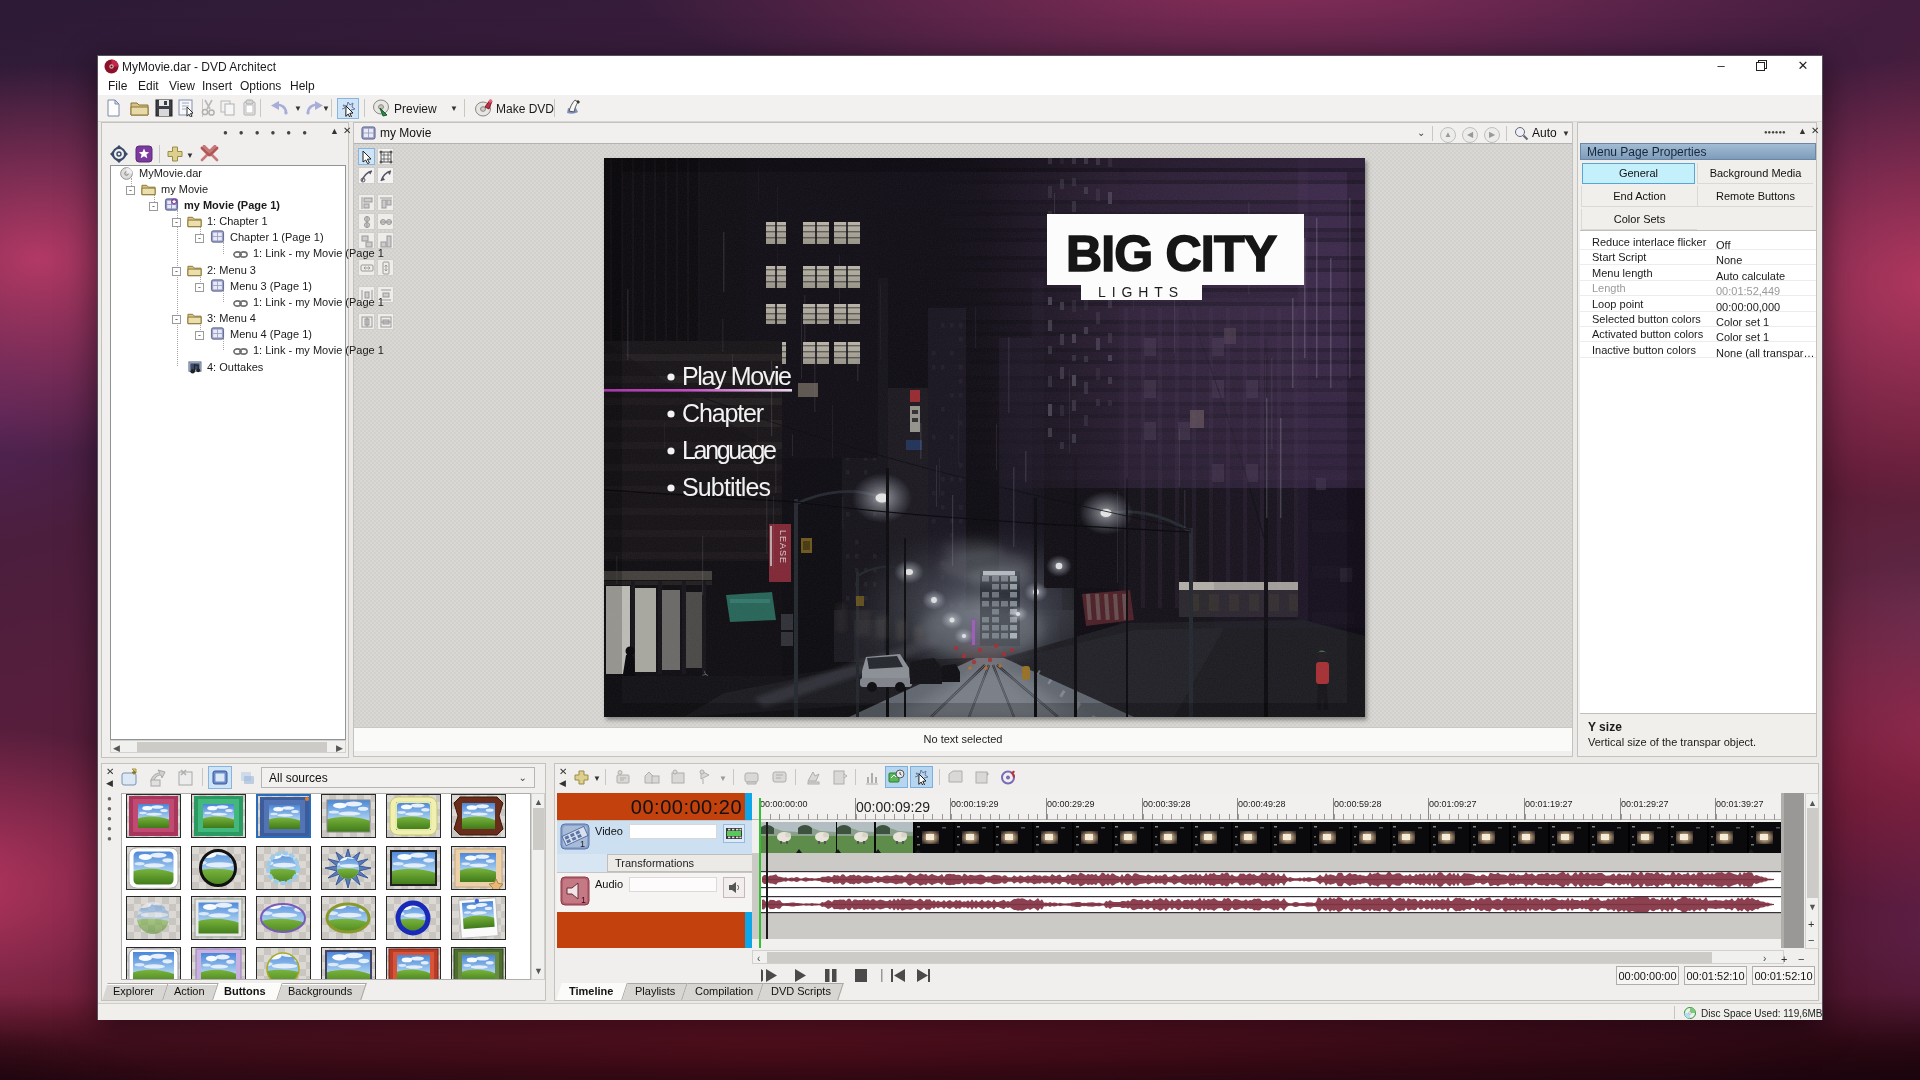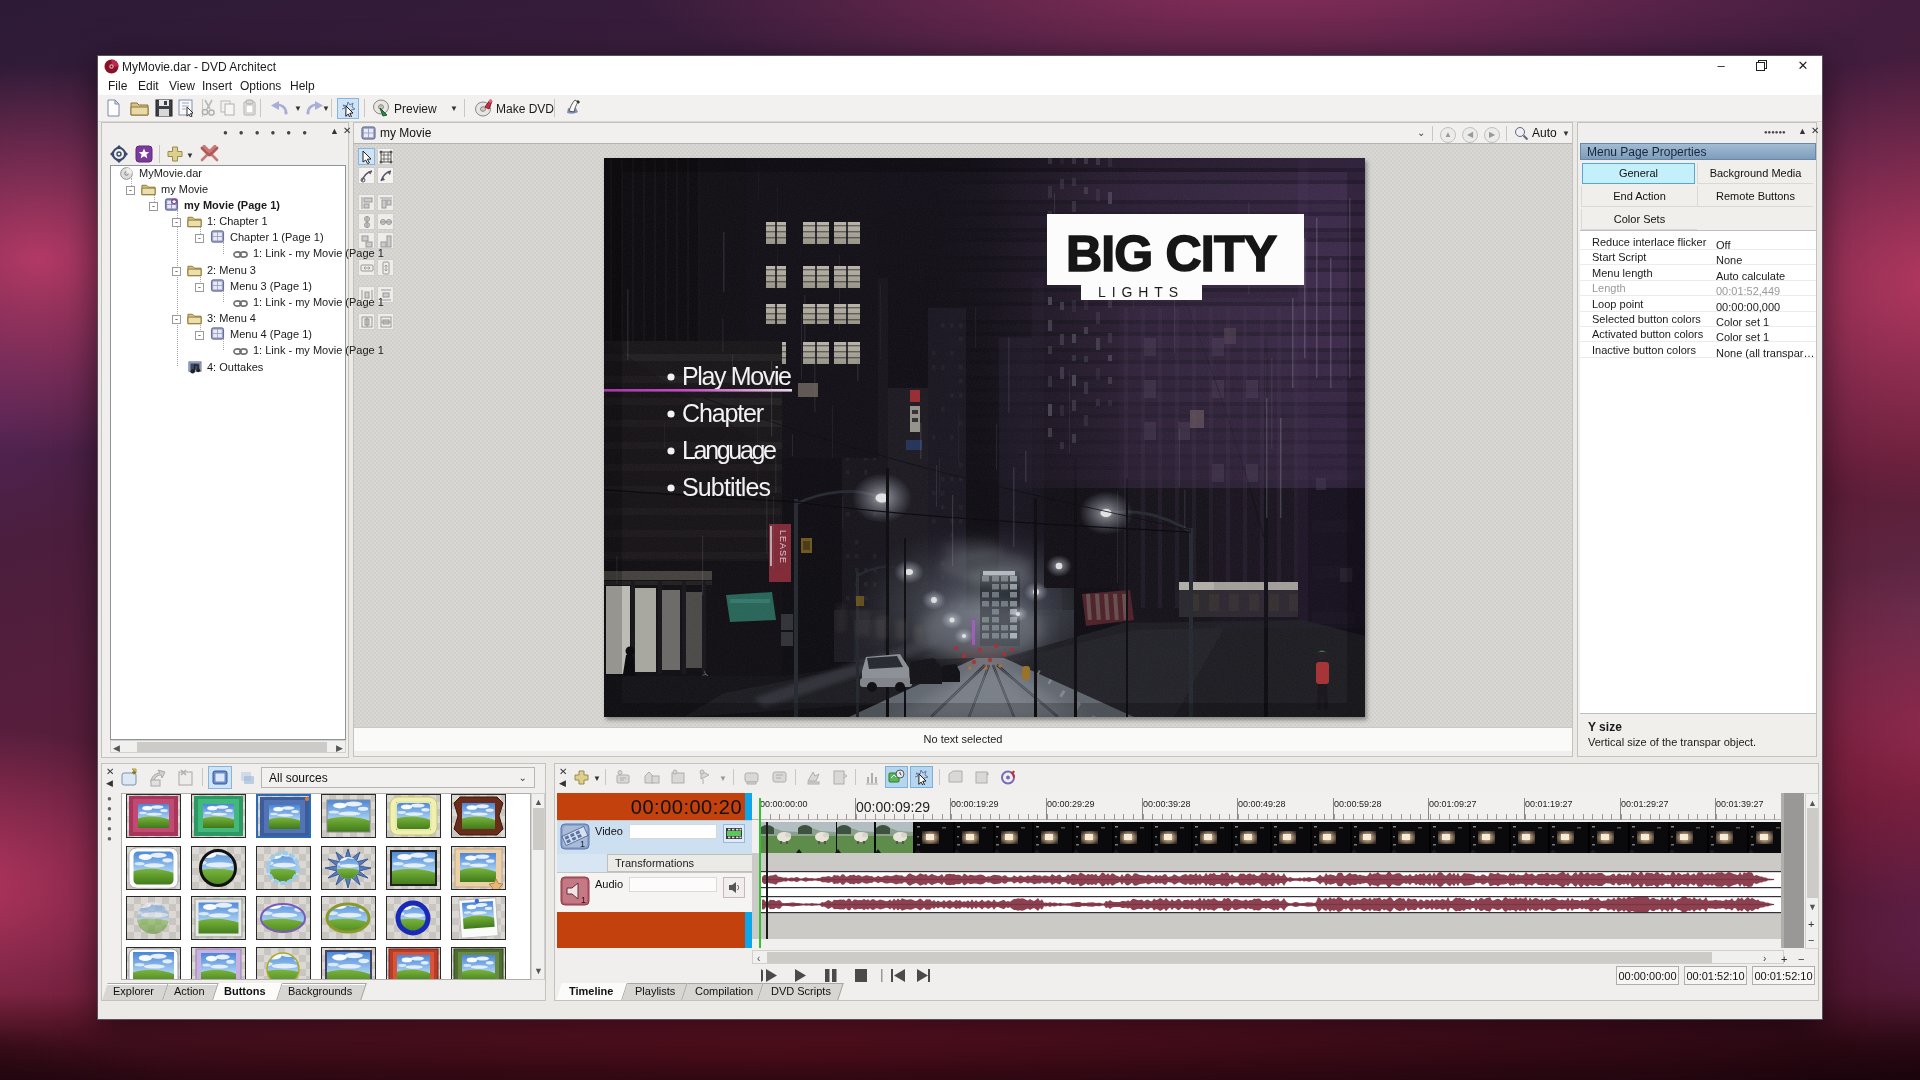--- a/index.html
+++ b/index.html
@@ -1773,13 +1773,23 @@
 <div class="abs" style="left:1197px;top:202px;width:63px;height:19px;background:#f6f5f3;border:1px solid #b0aeaa;font-size:11px;color:#111;text-align:center;padding-top:3px">00:01:52:10</div>
 <div class="abs" style="left:4px;top:219px;width:66px;height:17px;background:#fbfbf9;border-right:1px solid #a8a6a2;transform:skewX(-18deg)"></div>
 <span class="abs" style="left:14px;top:221px;font-size:11px;font-weight:bold;color:#111">Timeline</span>
 <div class="abs" style="left:70px;top:219px;width:60px;height:17px;background:#d8d6d2;border-top:1px solid #aaa8a4;border-right:1px solid #a8a6a2;transform:skewX(-18deg)"></div>
 <span class="abs" style="left:80px;top:221px;font-size:11px;font-weight:normal;color:#111">Playlists</span>
 <div class="abs" style="left:130px;top:219px;width:76px;height:17px;background:#d8d6d2;border-top:1px solid #aaa8a4;border-right:1px solid #a8a6a2;transform:skewX(-18deg)"></div>
 <span class="abs" style="left:140px;top:221px;font-size:11px;font-weight:normal;color:#111">Compilation</span>
 <div class="abs" style="left:206px;top:219px;width:80px;height:17px;background:#d8d6d2;border-top:1px solid #aaa8a4;border-right:1px solid #a8a6a2;transform:skewX(-18deg)"></div>
 <span class="abs" style="left:216px;top:221px;font-size:11px;font-weight:normal;color:#111">DVD Scripts</span>
 </div>
+ <div id="statusbar">
+  <div class="abs" style="left:1576px;top:2px;width:1px;height:13px;background:#c6c4c0"></div>
+  <svg class="abs" style="left:1586px;top:3px" width="12" height="12" viewBox="0 0 13 13">
+        <circle cx="6.5" cy="6.5" r="6" fill="#e8f4e8" stroke="#2a8a2a"></circle>
+        <path d="M6.5.5a6 6 0 016 6h-6z" fill="#7cc87c"></path>
+        <path d="M6.5 12.5a6 6 0 01-6-6h6z" fill="#b0e0f8"></path>
+        <circle cx="6.5" cy="6.5" r="1.4" fill="#fff" stroke="#888" stroke-width=".5"></circle>
+      </svg>
+  <span class="abs" style="left:1603px;top:4px;white-space:nowrap;font-size:10px">Disc Space Used: 119,6MB</span>
+ </div>
 </div>
 
 </body></html>

